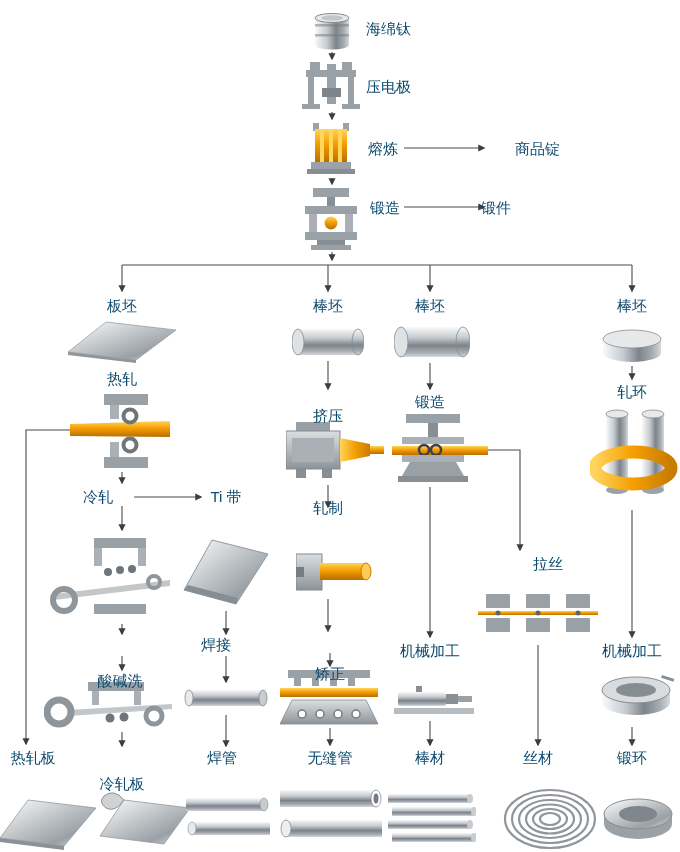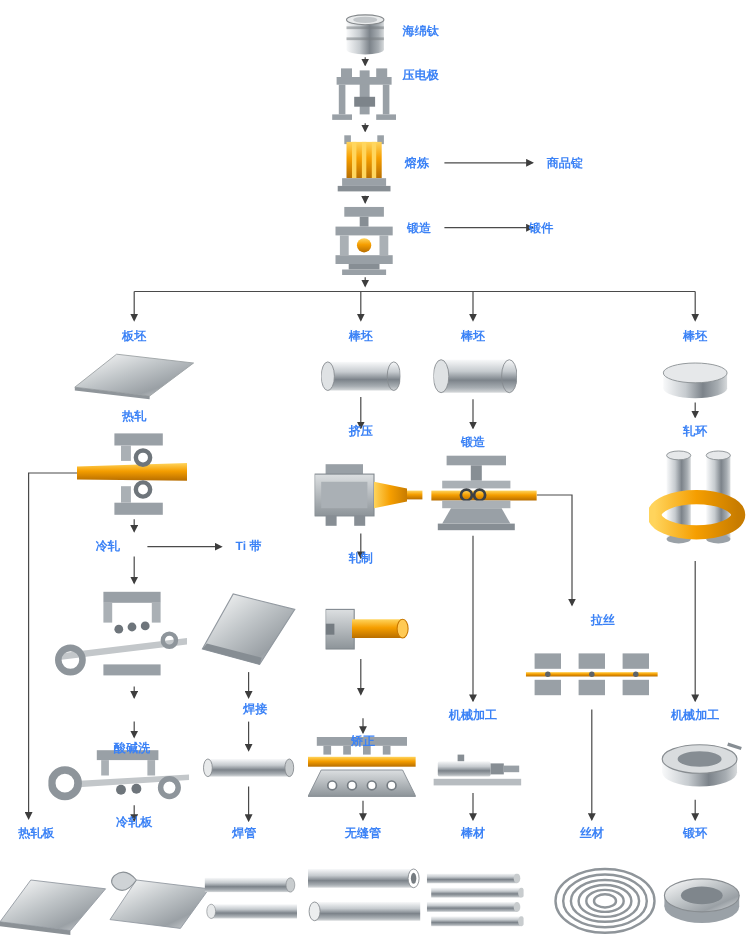--- a/index.html
+++ b/index.html
@@ -3,21 +3,21 @@
 <meta charset="utf-8">
 <style>
   html,body{margin:0;padding:0;background:#ffffff;}
   .canvas{
     position:relative;width:680px;height:852px;background:#ffffff;
     font-family:"Liberation Sans","DejaVu Sans",sans-serif;overflow:hidden;
   }
   .wires{position:absolute;left:0;top:0;}
   .icon{position:absolute;display:block;}
   .lbl{
-    position:absolute;font-size:11px;font-weight:700;color:#3b82f6;
+    position:absolute;font-size:15px;font-weight:400;color:#0c4a6e;
     white-space:nowrap;transform:translateX(-50%);line-height:16px;
   }
   .lbl.side{transform:none;}
 </style>
 </head>
 <body>
 
 <div class="canvas">
 
   <svg class="wires" width="680" height="852" viewBox="0 0 680 852">
@@ -353,38 +353,38 @@
   </svg>
 
   <svg class="icon" style="left:600px;top:792px" width="76" height="56" viewBox="0 0 76 56">
     <ellipse cx="38" cy="32" rx="34" ry="15" fill="#9aa1a7"></ellipse>
     <rect x="4" y="22" width="68" height="10" fill="#9aa1a7"></rect>
     <ellipse cx="38" cy="22" rx="34" ry="15" fill="url(#gPlate)" stroke="#888d91" stroke-width="1"></ellipse>
     <ellipse cx="38" cy="22" rx="19" ry="8" fill="#7f868c"></ellipse>
   </svg>
 
   <div class="lbl side" style="left:366px;top:21px">海绵钛</div>
-  <div class="lbl side" style="left:366px;top:61px">压电极</div>
+  <div class="lbl side" style="left:366px;top:79px">压电极</div>
   <div class="lbl side" style="left:368px;top:141px">熔炼</div>
-  <div class="lbl side" style="left:497px;top:141px">商品锭</div>
+  <div class="lbl side" style="left:515px;top:141px">商品锭</div>
   <div class="lbl side" style="left:370px;top:200px">锻造</div>
   <div class="lbl side" style="left:481px;top:200px">锻件</div>
 
   <div class="lbl" style="left:122px;top:298px">板坯</div>
   <div class="lbl" style="left:122px;top:371px">热轧</div>
   <div class="lbl" style="left:98px;top:489px">冷轧</div>
   <div class="lbl" style="left:226px;top:489px">Ti 带</div>
   <div class="lbl" style="left:120px;top:673px">酸碱洗</div>
-  <div class="lbl" style="left:232px;top:637px">焊接</div>
+  <div class="lbl" style="left:216px;top:637px">焊接</div>
   <div class="lbl" style="left:33px;top:750px">热轧板</div>
-  <div class="lbl" style="left:122px;top:740px">冷轧板</div>
+  <div class="lbl" style="left:122px;top:776px">冷轧板</div>
   <div class="lbl" style="left:222px;top:750px">焊管</div>
 
   <div class="lbl" style="left:328px;top:298px">棒坯</div>
-  <div class="lbl" style="left:328px;top:384px">挤压</div>
+  <div class="lbl" style="left:328px;top:408px">挤压</div>
   <div class="lbl" style="left:328px;top:500px">轧制</div>
   <div class="lbl" style="left:330px;top:666px">矫正</div>
   <div class="lbl" style="left:330px;top:750px">无缝管</div>
 
   <div class="lbl" style="left:430px;top:298px">棒坯</div>
   <div class="lbl" style="left:430px;top:394px">锻造</div>
   <div class="lbl" style="left:548px;top:556px">拉丝</div>
   <div class="lbl" style="left:430px;top:643px">机械加工</div>
   <div class="lbl" style="left:430px;top:750px">棒材</div>
   <div class="lbl" style="left:538px;top:750px">丝材</div>

